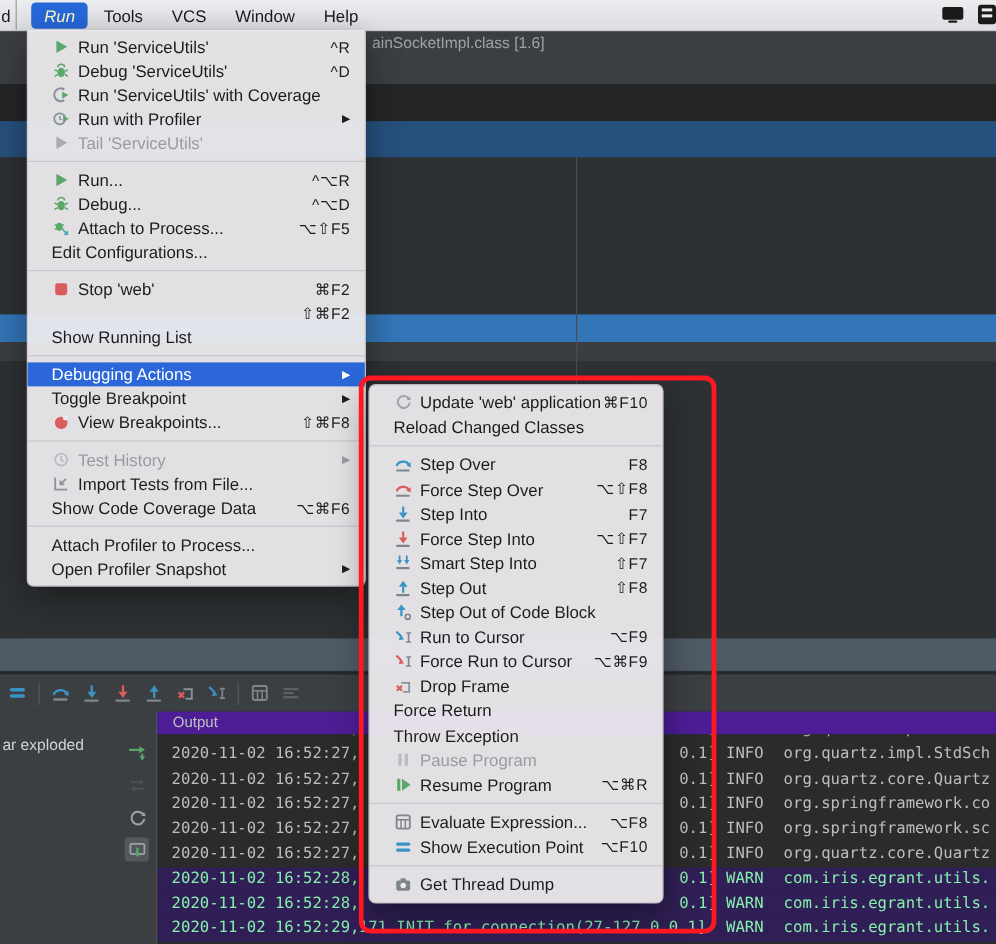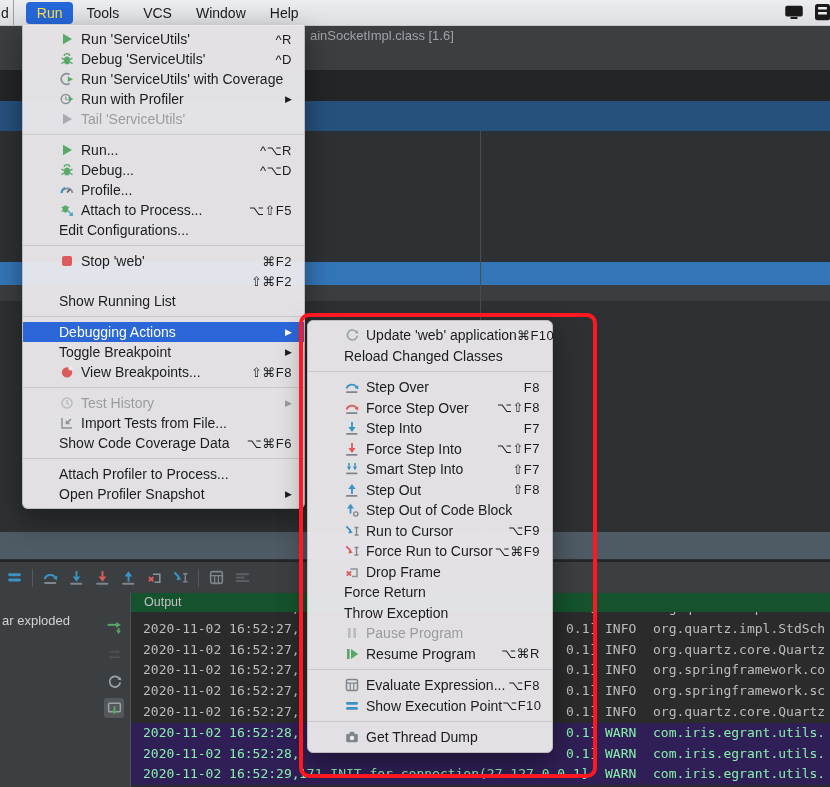--- a/index.html
+++ b/index.html
@@ -7,21 +7,21 @@
           font-family:"Liberation Sans",sans-serif;background:#2E3133;}
   .abs{position:absolute;}
 
   
   #menubar{left:0;top:0;width:830px;height:25px;
     background:linear-gradient(#ECEDEF,#DCDEE1);border-bottom:1px solid #C6C8CB;
     display:flex;align-items:center;font-size:14px;color:#1b1b1d;z-index:25;}
   #menubar .mb-partial{padding:0 4px 0 1px;}
   #menubar .mb-div{width:1px;height:25px;background:#9a9ca0;margin-right:12px;}
   .mb-item{padding:3px 11px;border-radius:4px;margin-right:2px;}
-  .mb-item.active{background:#2667D9;color:#fde047;}
+  .mb-item.active{background:#2667D9;color:#fef9c3;font-style:italic;}
   #tray{right:0;top:2px;height:20px;display:flex;gap:6px;z-index:26;}
   #tray svg{width:20px;height:20px;}
 
   
   #titlebar{left:0;top:25px;width:830px;height:22px;background:#3C3F41;
     border-bottom:1px solid #313437;color:#9FA2A6;font-size:13px;line-height:22px;z-index:2;}
   #titlebar span{position:absolute;left:310px;white-space:nowrap;}
   #toolbar{left:0;top:47px;width:830px;height:23px;background:#3C3F41;z-index:2;}
   #hammer{position:absolute;left:738px;top:48px;width:20px;height:20px;}
   #runconfig{position:absolute;left:766px;top:48px;width:70px;height:19px;background:#D6D8DB;
@@ -52,42 +52,42 @@
   .dim{opacity:.45;}
 
   
   #left-panel{left:0;top:593px;width:147px;height:194px;background:#3C3F41;z-index:2;}
   #artifact{position:absolute;left:2px;top:20px;color:#D0D2D5;font-size:13px;white-space:nowrap;}
   #strip{position:absolute;left:99px;top:24px;width:30px;display:flex;flex-direction:column;gap:7px;align-items:center;}
   #strip .tb-icon{margin:0;}
   #strip .btn{background:#55585B;border-radius:3px;}
   #panel-div{left:130px;top:593px;width:1px;height:194px;background:#505355;z-index:3;}
 
-  #out-header{left:131px;top:593px;width:699px;height:19px;background:#14532d;
+  #out-header{left:131px;top:593px;width:699px;height:19px;background:#4c1d95;
     border-bottom:1px solid #292B2D;color:#BFC1C3;font-size:12.5px;z-index:2;}
   #out-header span{position:absolute;left:13px;top:2px;}
   #console{left:131px;top:612px;width:699px;height:175px;background:#2B2B2B;overflow:hidden;z-index:2;}
   #con-list{margin-top:-14px;}
   .con-row{position:relative;height:20.8px;line-height:20.8px;width:699px;
     font-family:"DejaVu Sans Mono",monospace;font-size:13px;font-weight:400;color:#BDBDBD;white-space:nowrap;}
   .con-row.sel{background:#301F56;color:#86efac;}
   .con-row span{position:absolute;}
   .c-time{left:12px;}
   .c-mid{left:168px;}
   .c-frag{left:435px;}
   .c-level{left:474px;}
   .c-pkg{left:522px;}
 
   
   .menu-popup{position:absolute;background:rgba(236,234,237,0.95);
     border:1px solid #BDBBBF;box-shadow:0 10px 28px rgba(0,0,0,.4);
     padding:4px 0;font-size:14px;color:#1c1c1e;box-sizing:border-box;}
   #run-menu{left:22px;top:25px;width:283px;border-top:none;border-radius:0 0 6px 6px;z-index:30;}
   #debug-submenu{left:307px;top:320px;width:246px;border-radius:6px;z-index:31;}
-  .menu-item{display:flex;align-items:center;height:20px;padding:0 12px 0 36px;}
+  .menu-item{display:flex;align-items:center;height:20px;padding:0 12px 0 20px;}
   #debug-submenu .menu-item{height:20.5px;}
   .mi-icon{width:17px;height:17px;margin-right:5px;flex:none;display:flex;align-items:center;}
   .mi-icon svg{width:16px;height:16px;}
   .mi-label{white-space:nowrap;}
   .mi-fill{flex:1;}
   .mi-short{font-size:13px;color:#1c1c1e;letter-spacing:.5px;white-space:nowrap;}
   .mi-arrow{font-size:9px;margin-left:10px;}
   .menu-item.disabled .mi-label,.menu-item.disabled .mi-short,.menu-item.disabled .mi-arrow{color:#9B9B9F;}
   .menu-item.hl{background:#2B67D9;color:#fff;}
   .menu-item.hl .mi-short,.menu-item.hl .mi-arrow{color:#fff;}
@@ -376,31 +376,20 @@
             <g stroke="#59A869" stroke-width="1.3" fill="none">
               <path d="M5.2 5C5.2 3.4 6.4 2.6 8 2.6s2.8.8 2.8 2.4"></path>
               <path d="M2.5 7.2 5 8.4M2.5 12.6 5 11M13.5 7.2 11 8.4M13.5 12.6 11 11"></path>
             </g>
             <ellipse cx="8" cy="9.4" rx="3.1" ry="3.9" fill="#59A869"></ellipse>
           </svg>
         </span>
         <span class="mi-label">Debug...</span>
         <span class="mi-fill"></span>
         <span class="mi-short">^⌥D</span>
-      </div>
-      <div class="menu-item">
-        <span class="mi-icon">
-          <svg viewBox="0 0 16 16">
-            <path d="M2.5 11A5.6 5.6 0 0 1 13.5 11" fill="none" stroke="#8A9199" stroke-width="1.9"></path>
-            <path d="M2.5 11A5.6 5.6 0 0 1 6.2 5.9" fill="none" stroke="#3A93C5" stroke-width="1.9"></path>
-            <path d="M8 10.6 11 7.2" stroke="#55595E" stroke-width="1.5"></path>
-          </svg>
-        </span>
-        <span class="mi-label">Profile...</span>
-        <span class="mi-fill"></span>
       </div>
       <div class="menu-item">
         <span class="mi-icon">
           <svg viewBox="0 0 16 16">
             <ellipse cx="6.4" cy="7" rx="2.8" ry="3.4" fill="#59A869"></ellipse>
             <g stroke="#59A869" stroke-width="1.1" fill="none">
               <path d="M2.6 5.2 4.4 6M2.6 9.4 4.4 8.4M10.2 5.2 8.4 6M10.2 9.4 8.4 8.4"></path>
             </g>
             <path d="M9.5 9.5 13 13M13.2 10.4v2.8h-2.8" fill="none" stroke="#4BA8B8" stroke-width="1.4"></path>
           </svg>

